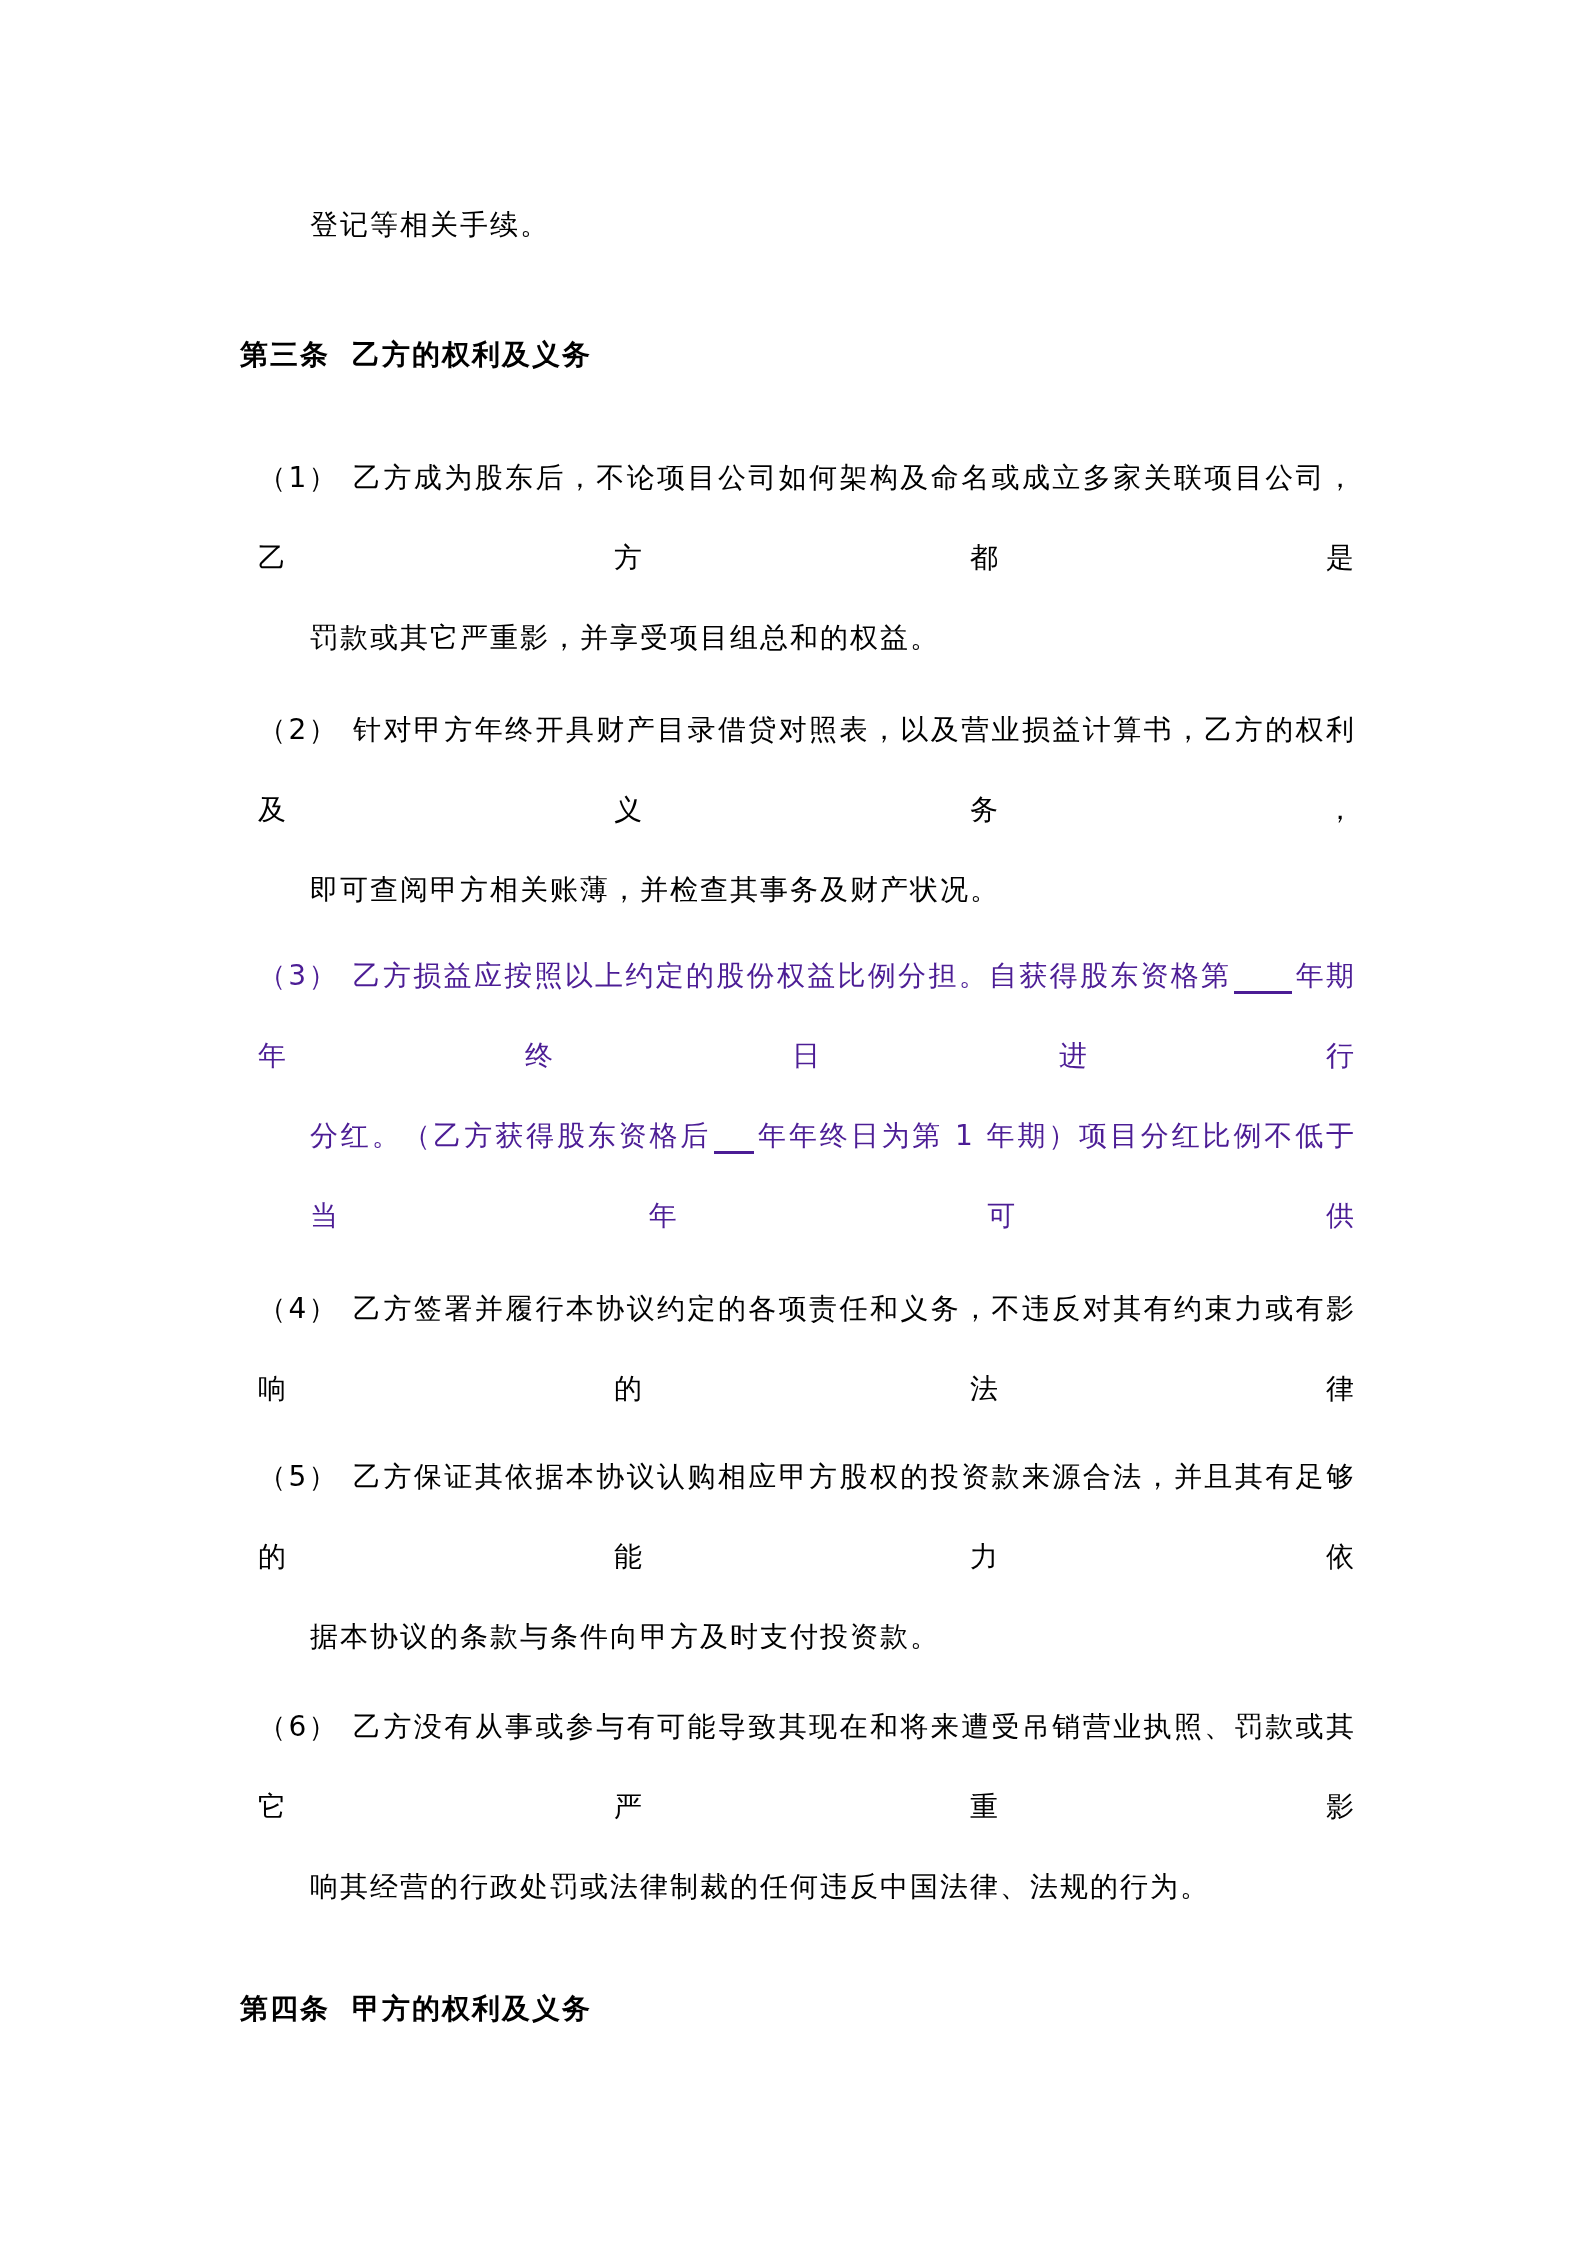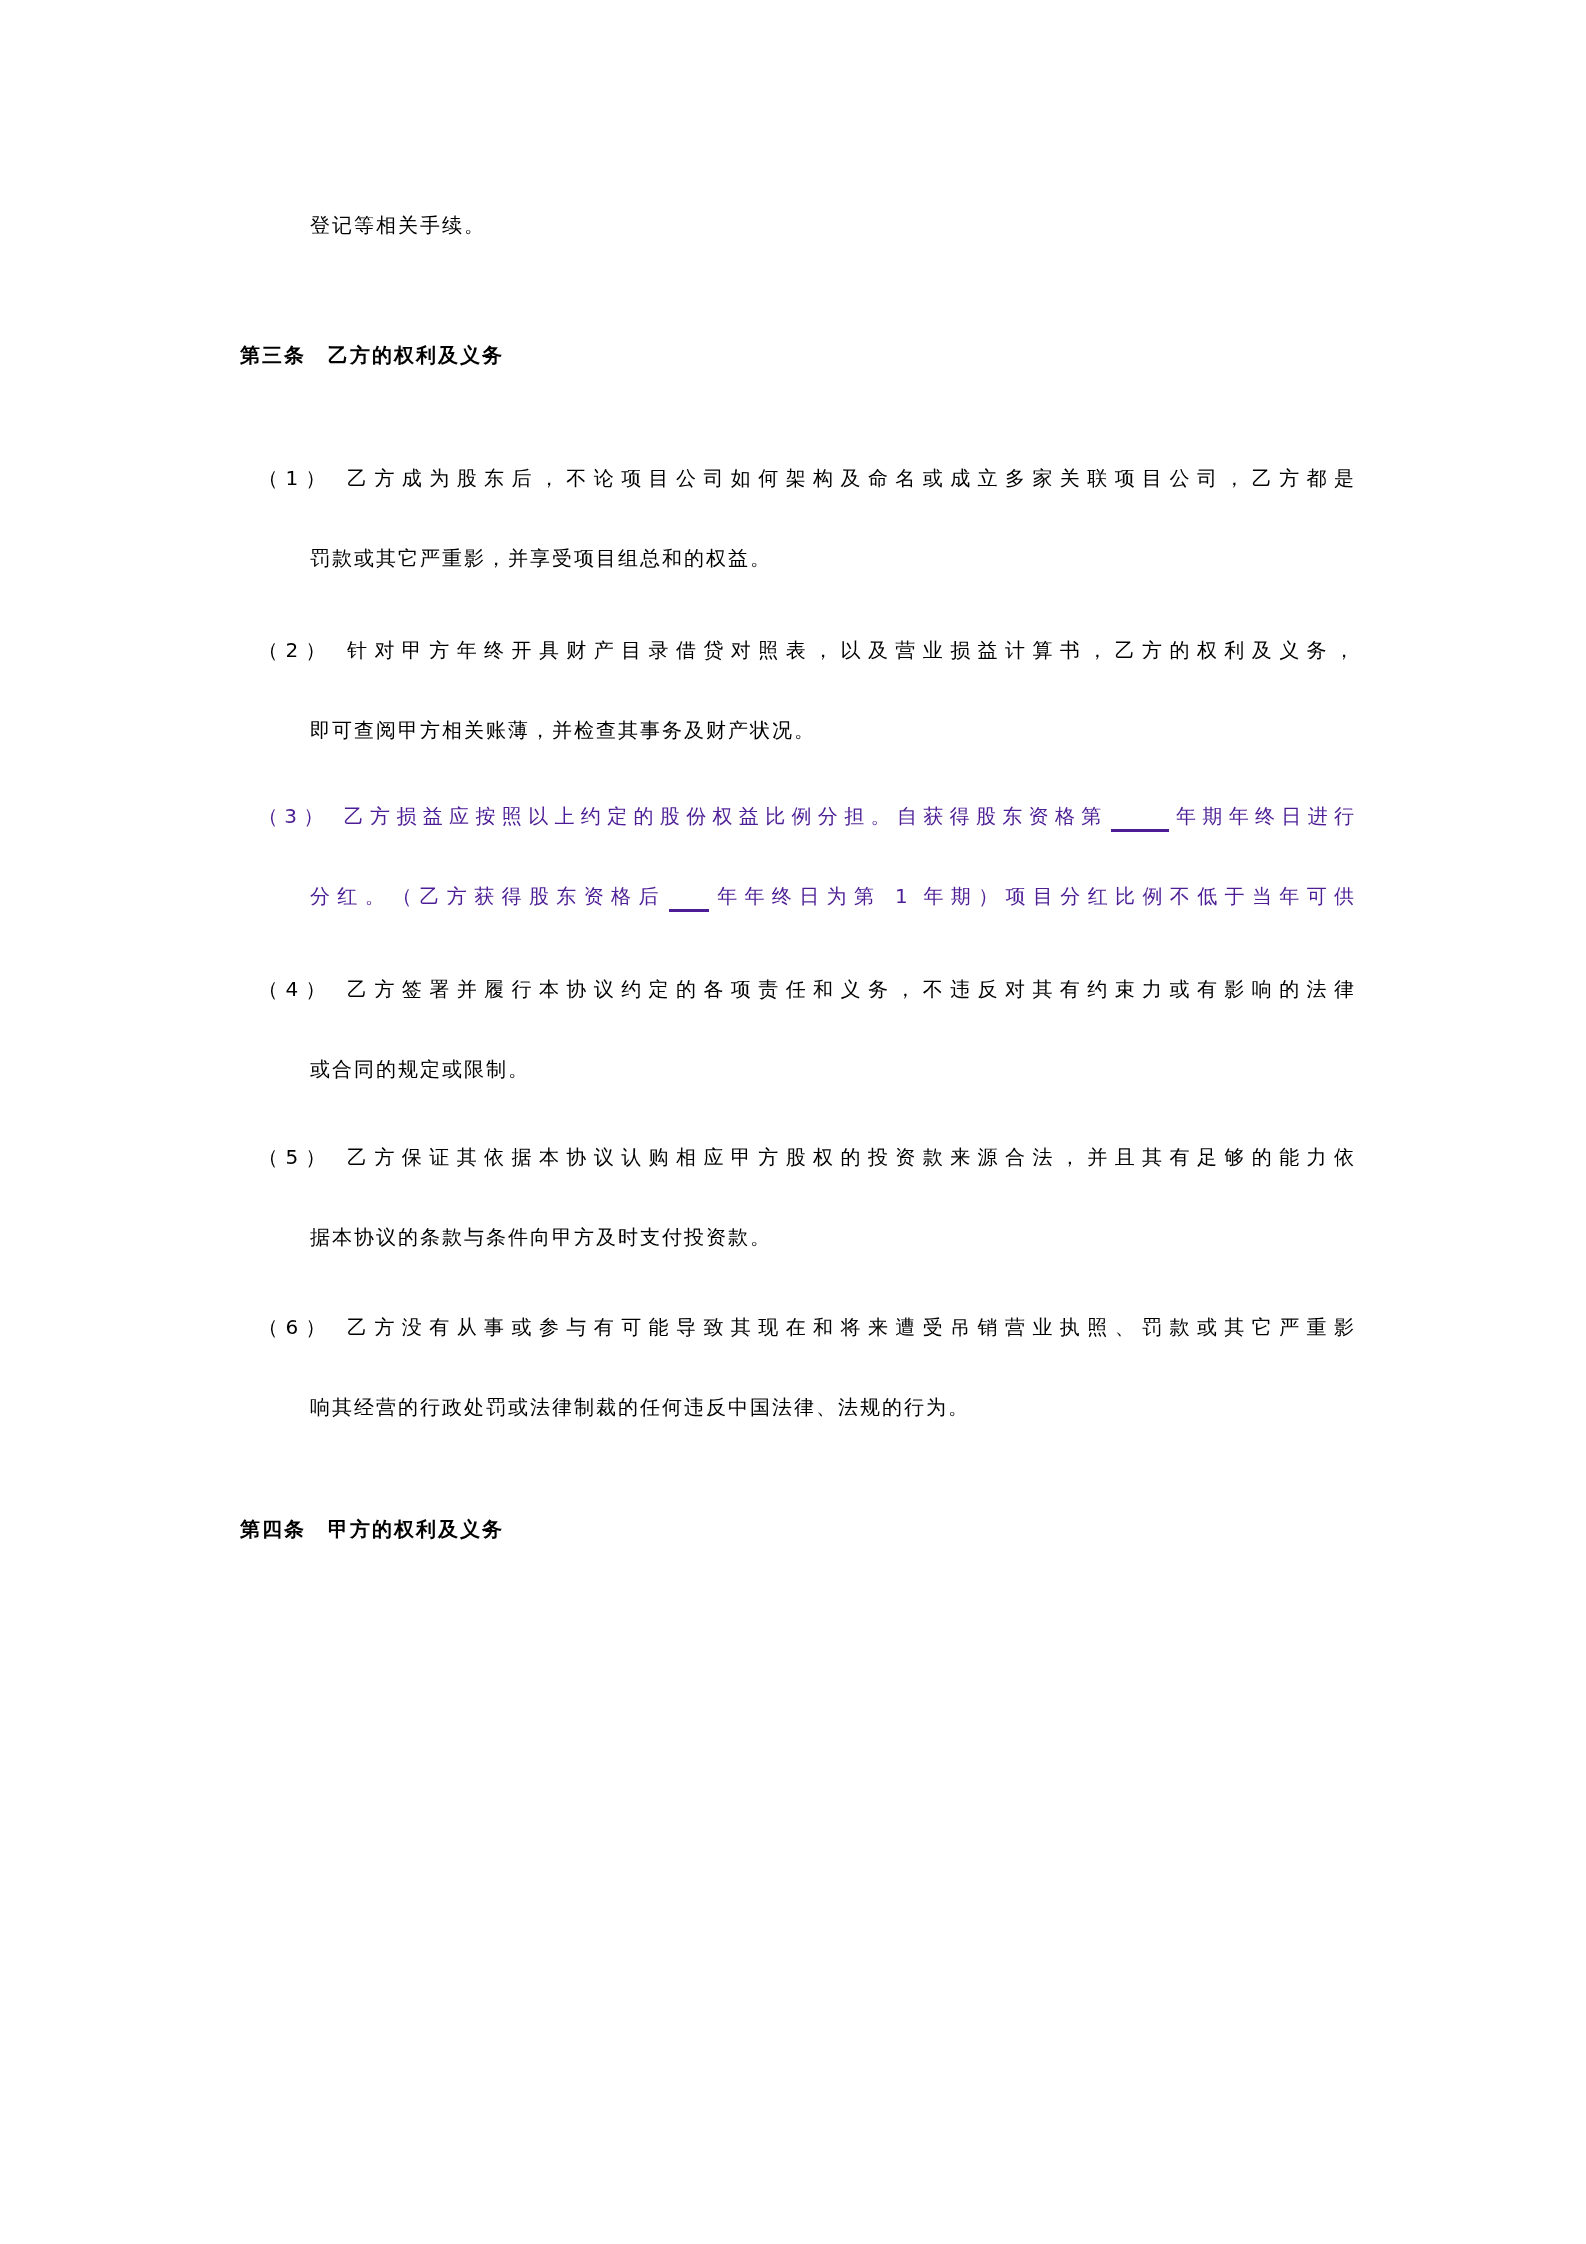--- a/index.html
+++ b/index.html
@@ -6,21 +6,21 @@
   body { background: #e9e9e9; }
   .page {
     position: relative;
     width: 1586px;
     height: 2244px;
     margin: 0 auto;
     background: #ffffff;
     overflow: hidden;
     font-family: "DejaVu Sans", sans-serif;
     color: #000000;
-    font-size: 20px;
+    font-size: 28px;
     letter-spacing: 2px;
   }
   .content {
     position: absolute;
     left: 240px;
     top: 185px;
     width: 1116px;
   }
   .l { line-height: 80px; }
   
@@ -90,21 +90,20 @@
       </div>
       <div class="l cont j">
         <span>分红。（乙方获得股东资格后</span><span class="blank w-year2"></span><span>年年终日为第 1 年期）项目分红比例不低于当年可供</span>
       </div>
     </div>
 
     <div class="item m-i4">
       <div class="l first j">
         <span class="num">（4）</span><span>乙方签署并履行本协议约定的各项责任和义务，不违反对其有约束力或有影响的法律</span>
       </div>
-      <div class="l cont">或合同的规定或限制。</div>
     </div>
 
     <div class="item m-i5">
       <div class="l first j">
         <span class="num">（5）</span><span>乙方保证其依据本协议认购相应甲方股权的投资款来源合法，并且其有足够的能力依</span>
       </div>
       <div class="l cont">据本协议的条款与条件向甲方及时支付投资款。</div>
     </div>
 
     <div class="item m-i6">

